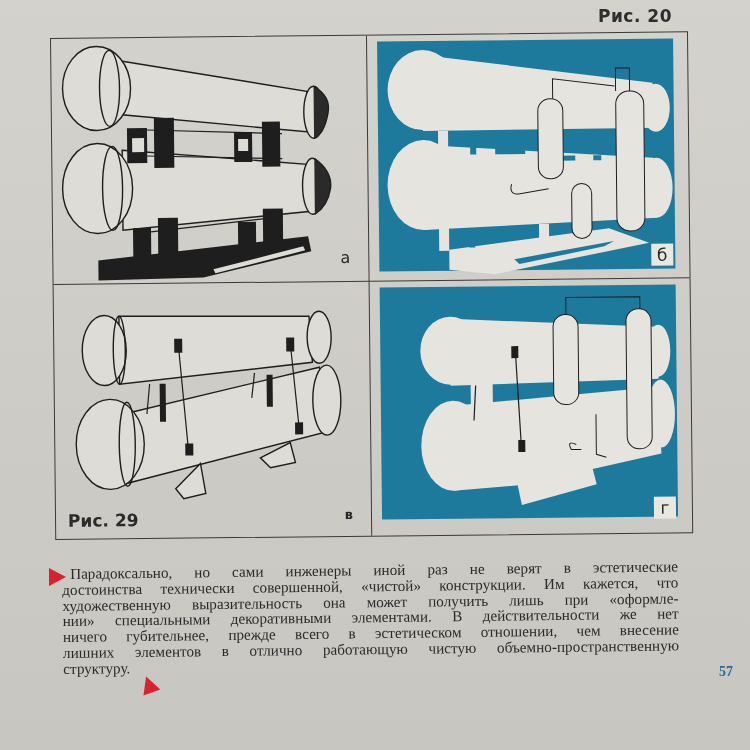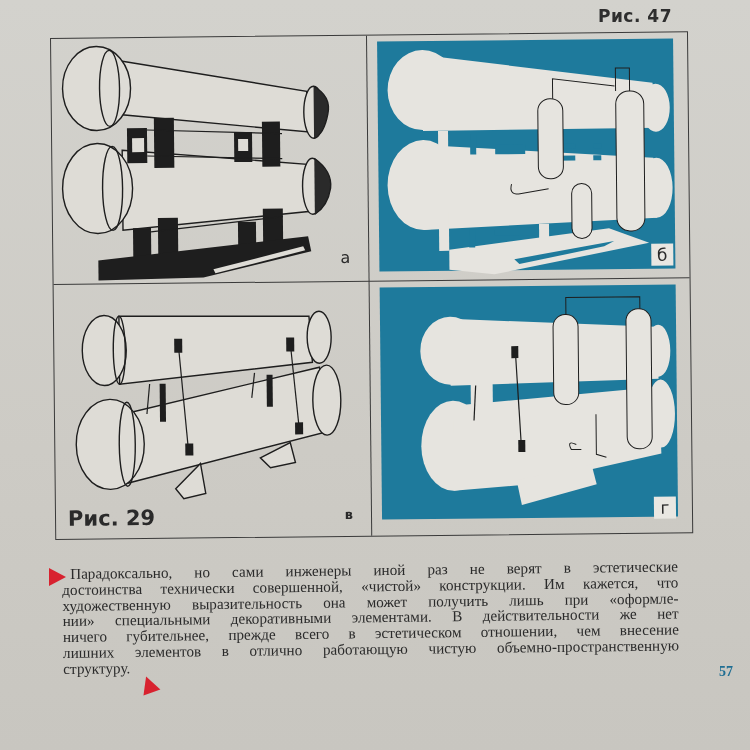--- a/index.html
+++ b/index.html
@@ -47,21 +47,21 @@
       font-family: "DejaVu Sans", sans-serif; font-size: 17px; color: #2a2a2a;
       width: 22px; height: 22px; line-height: 22px; text-align: center;
     }
     .cell-a .letter { right: 18px; bottom: 14px; }
     .cell-v .letter { right: 18px; bottom: 14px; font-weight: bold; font-size: 13px; }
     .cell-b .letter-box { right: 16px; bottom: 12px; }
     .cell-g .letter-box { right: 16px; bottom: 14px; }
     .fig-label-29 {
       position: absolute; left: 12px; bottom: 8px;
       font-family: "DejaVu Sans", sans-serif; font-weight: bold;
-      font-size: 21px; color: #2a2a2a;
+      font-size: 17px; color: #2a2a2a;
     }
     svg { position: absolute; left: 0; top: 0; }
 
     .text-block {
       position: absolute; left: 62px; top: 566px; width: 616px;
       font-size: 15.2px; line-height: 15.8px; color: #2b2b2b;
       text-align: justify; text-align-last: left;
       transform: rotate(-0.7deg); transform-origin: left top;
     }
     .text-block .ln { display: block; white-space: nowrap; text-align-last: justify; }
@@ -80,21 +80,21 @@
     .page-number {
       position: absolute; left: 688px; top: 664px;
       font-size: 14px; font-weight: bold; color: #1f6e93; margin-left: 31px;
     }
   </style>
 </head>
 <body>
 
 <div class="page-bg"></div>
 
-<div class="fig-label-top">Рис. 47</div>
+<div class="fig-label-top">Рис. 20</div>
 
 <div class="grid">
   <div class="vline"></div>
   <div class="hline"></div>
 
   <div class="cell cell-a">
     <svg width="315" height="245" viewBox="0 0 315 245">
       <g fill="#dedcd6" stroke="#1e1e1e" stroke-width="1.4">
 
         <path d="M65 22 L255 55 L260 96 L65 76 Z"></path>

